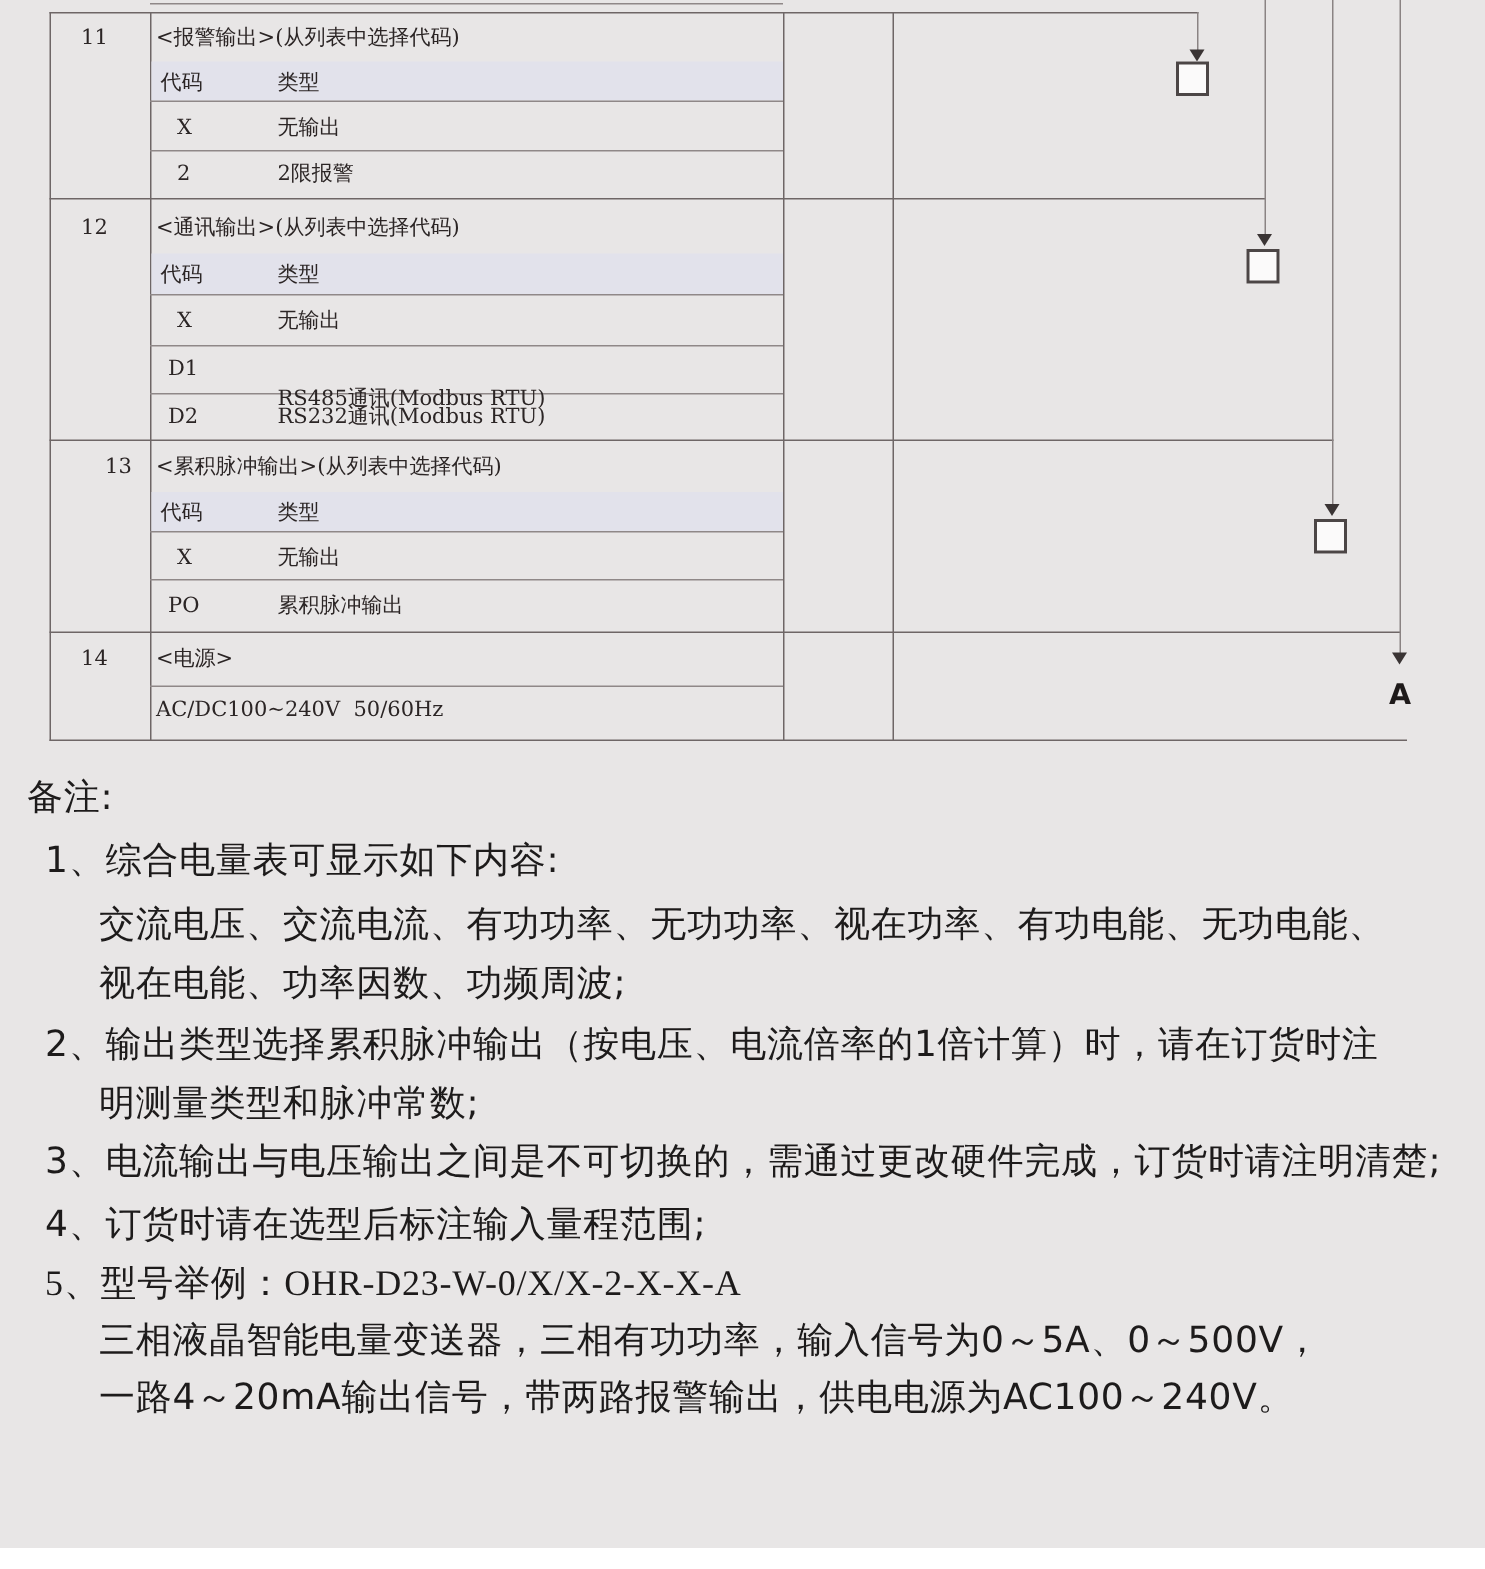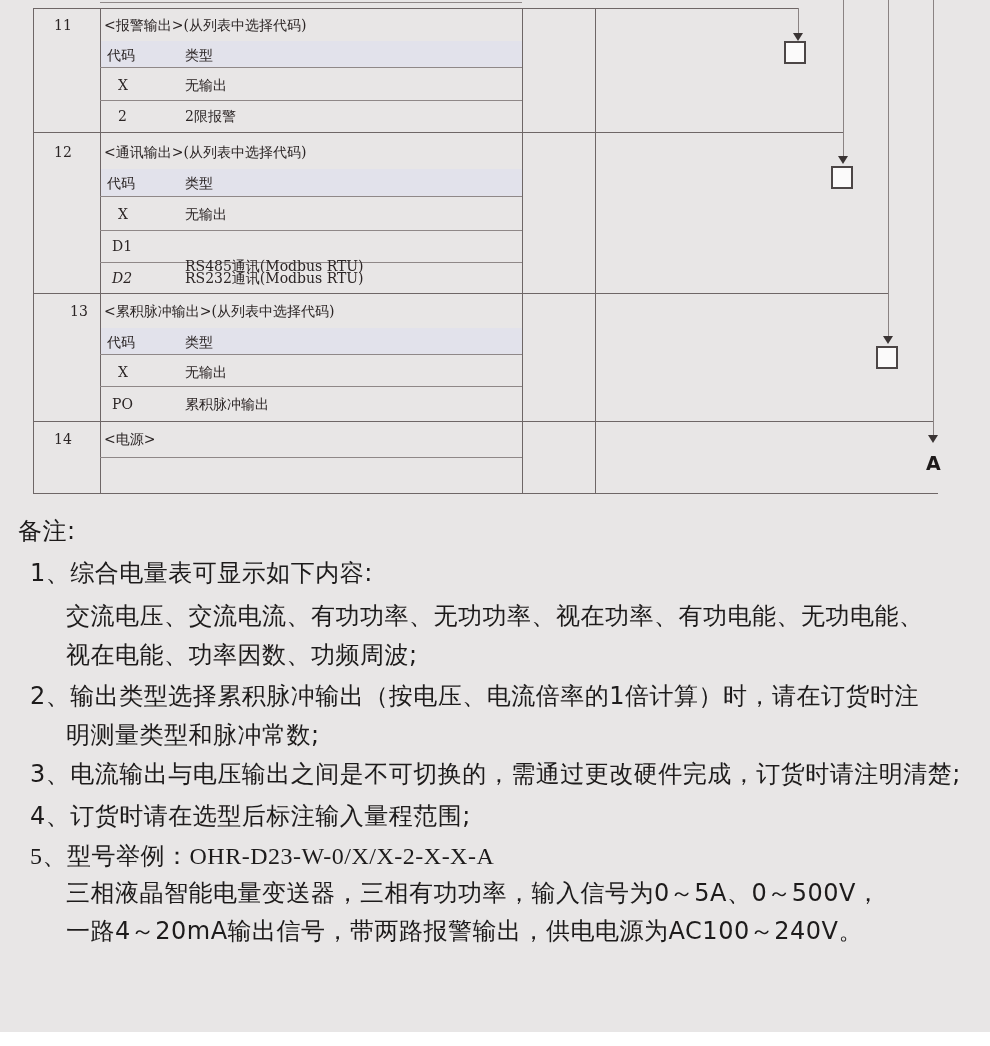--- a/index.html
+++ b/index.html
@@ -100,34 +100,35 @@
   <div class="t" style="left:185px;top:104px;">2限报警</div>
 
   <div class="t num" style="left:33px;top:140px;text-align:center;">12</div>
   <div class="t" style="left:104px;top:140px;">&lt;通讯输出&gt;(从列表中选择代码)</div>
   <div class="t" style="left:107px;top:171px;">代码</div>
   <div class="t" style="left:185px;top:171px;">类型</div>
   <div class="t" style="left:118px;top:202px;">X</div>
   <div class="t" style="left:185px;top:202px;">无输出</div>
   <div class="t" style="left:112px;top:234px;">D1</div>
   <div class="t" style="left:185px;top:234px;margin-top:20px;">RS485通讯(Modbus RTU)</div>
-  <div class="t" style="left:112px;top:266px;font-style:italic;">D2</div>
+  <div class="t" style="left:112px;top:266px;">D2</div>
   <div class="t" style="left:185px;top:266px;">RS232通讯(Modbus RTU)</div>
 
   <div class="t num" style="left:33px;top:299px;padding-left:16px;">13</div>
   <div class="t" style="left:104px;top:299px;">&lt;累积脉冲输出&gt;(从列表中选择代码)</div>
   <div class="t" style="left:107px;top:330px;">代码</div>
   <div class="t" style="left:185px;top:330px;">类型</div>
   <div class="t" style="left:118px;top:360px;">X</div>
   <div class="t" style="left:185px;top:360px;">无输出</div>
   <div class="t" style="left:112px;top:392px;">PO</div>
   <div class="t" style="left:185px;top:392px;">累积脉冲输出</div>
 
   <div class="t num" style="left:33px;top:427px;">14</div>
   <div class="t" style="left:104px;top:427px;">&lt;电源&gt;</div>
+  <div class="t" style="left:104px;top:461px;">AC/DC100~240V  50/60Hz</div>
 
   <div class="vl conn" style="left:798px;top:8px;height:26px;"></div>
   <div class="arrow" style="left:793px;top:33px;"></div>
   <div class="cbox" style="left:784px;top:41px;"></div>
 
   <div class="vl conn" style="left:843px;top:0px;height:157px;"></div>
   <div class="arrow" style="left:838px;top:156px;"></div>
   <div class="cbox" style="left:831px;top:166px;"></div>
 
   <div class="vl conn" style="left:888px;top:0px;height:337px;"></div>

